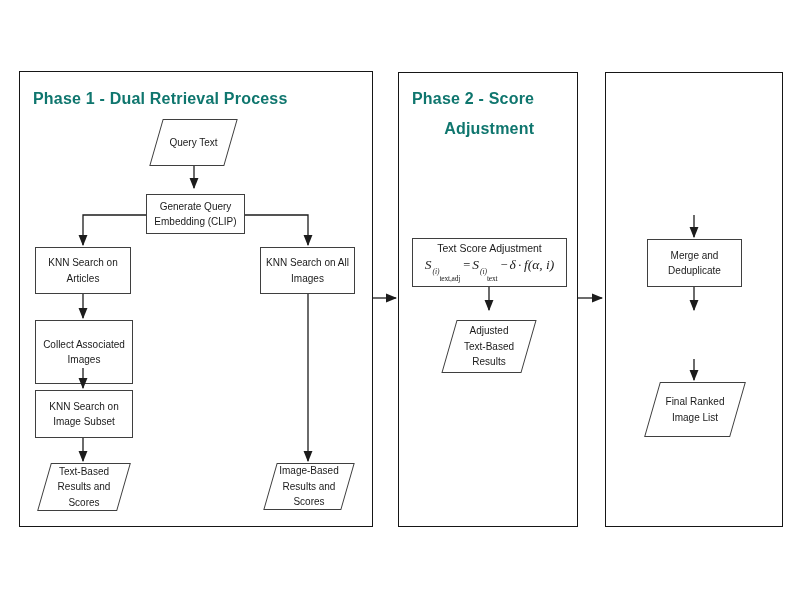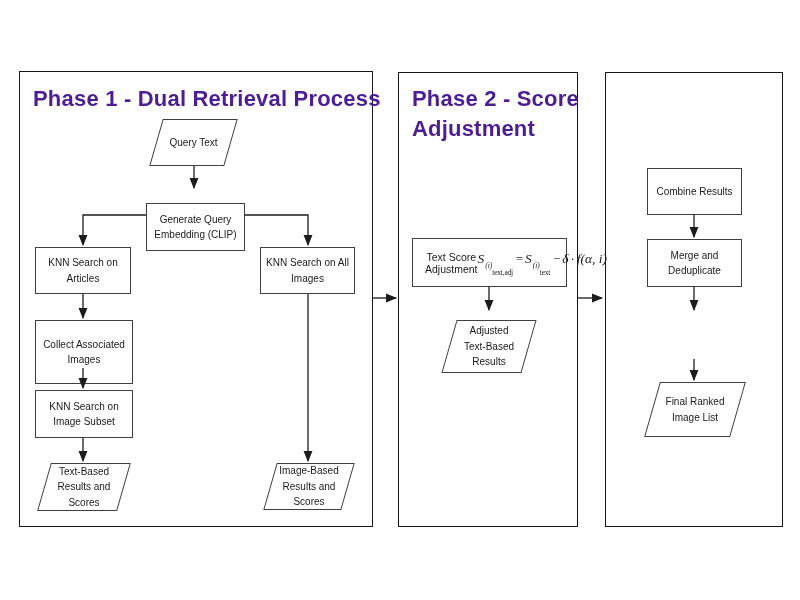--- a/index.html
+++ b/index.html
@@ -4,36 +4,36 @@
 <style>
   html,body{margin:0;padding:0;background:#ffffff;}
   #canvas{
     position:relative;width:800px;height:600px;background:#ffffff;overflow:hidden;
     font-family:"Liberation Sans",sans-serif;color:#1a1a1a;
   }
   .panel{
     position:absolute;border:1.5px solid #161616;background:#ffffff;box-sizing:border-box;
   }
   .panel-title{
-    position:absolute;font-weight:bold;font-size:22px;line-height:30px;
-    white-space:pre-line;color:#4c1d95;letter-spacing:0.2px;
+    position:absolute;font-weight:bold;font-size:16px;line-height:30px;
+    white-space:pre-line;color:#0f766e;letter-spacing:0.2px;text-align:right;
   }
   .node{
     position:absolute;box-sizing:border-box;display:flex;align-items:center;justify-content:center;
     text-align:center;font-size:10px;line-height:15.5px;
   }
   .node.rect{border:1px solid #3f3f3f;background:#ffffff;}
   .node .label{white-space:pre-line;position:relative;z-index:2;}
   .node.para{border:none;background:transparent;}
   .para-bg{
     position:absolute;top:0;bottom:0;left:9px;right:9px;z-index:1;
     border:1px solid #3f3f3f;background:#ffffff;transform:skewX(-16deg);
   }
   .formula-box{
-    flex-direction:row;justify-content:space-evenly;padding:3px 12px;
+    flex-direction:column;justify-content:space-evenly;padding:3px 0;
   }
   .fb-title{font-size:10.5px;line-height:12px;}
   .formula{
     font-family:"Liberation Serif",serif;font-size:13.5px;line-height:20px;white-space:nowrap;
   }
   .f-var{font-style:italic;}
   .f-op{font-style:normal;font-size:12.5px;padding:0 2px;}
   .scripts{
     display:inline-flex;flex-direction:column;align-items:flex-start;
     font-size:7.5px;line-height:7.5px;vertical-align:-5px;margin-left:1px;margin-right:1px;
@@ -53,21 +53,21 @@
 
   <div class="panel-title" style="left:33px;top:84px;">Phase 1 - Dual Retrieval Process</div>
   <div class="panel-title" style="left:412px;top:84px;">Phase 2 - Score
 Adjustment</div>
 
   <div class="node para" style="left:147px;top:119px;width:93px;height:47px">
     <i class="para-bg"></i>
     <span class="label">Query Text</span>
   </div>
 
-  <div class="node rect" style="left:146px;top:203px;width:99px;height:48px">
+  <div class="node rect" style="left:146px;top:194px;width:99px;height:40px">
     <span class="label">Generate Query
 Embedding (CLIP)</span>
   </div>
 
   <div class="node rect" style="left:35px;top:247px;width:96px;height:47px">
     <span class="label">KNN Search on
 Articles</span>
   </div>
 
   <div class="node rect" style="left:260px;top:247px;width:95px;height:47px">
@@ -110,23 +110,20 @@
         </span><span class="f-op">−</span><span class="f-var">δ</span><span class="f-op">·</span><span class="f-var">f(α, i)</span></div>
   </div>
 
   <div class="node para" style="left:440px;top:320px;width:98px;height:53px">
     <i class="para-bg"></i>
     <span class="label">Adjusted
 Text-Based
 Results</span>
   </div>
 
-  <div class="node rect" style="left:647px;top:168px;width:95px;height:47px">
-    <span class="label">Combine Results</span>
-  </div>
 
   <div class="node rect" style="left:647px;top:239px;width:95px;height:48px">
     <span class="label">Merge and
 Deduplicate</span>
   </div>
 
 
   <div class="node para" style="left:643px;top:382px;width:104px;height:55px">
     <i class="para-bg"></i>
     <span class="label">Final Ranked

